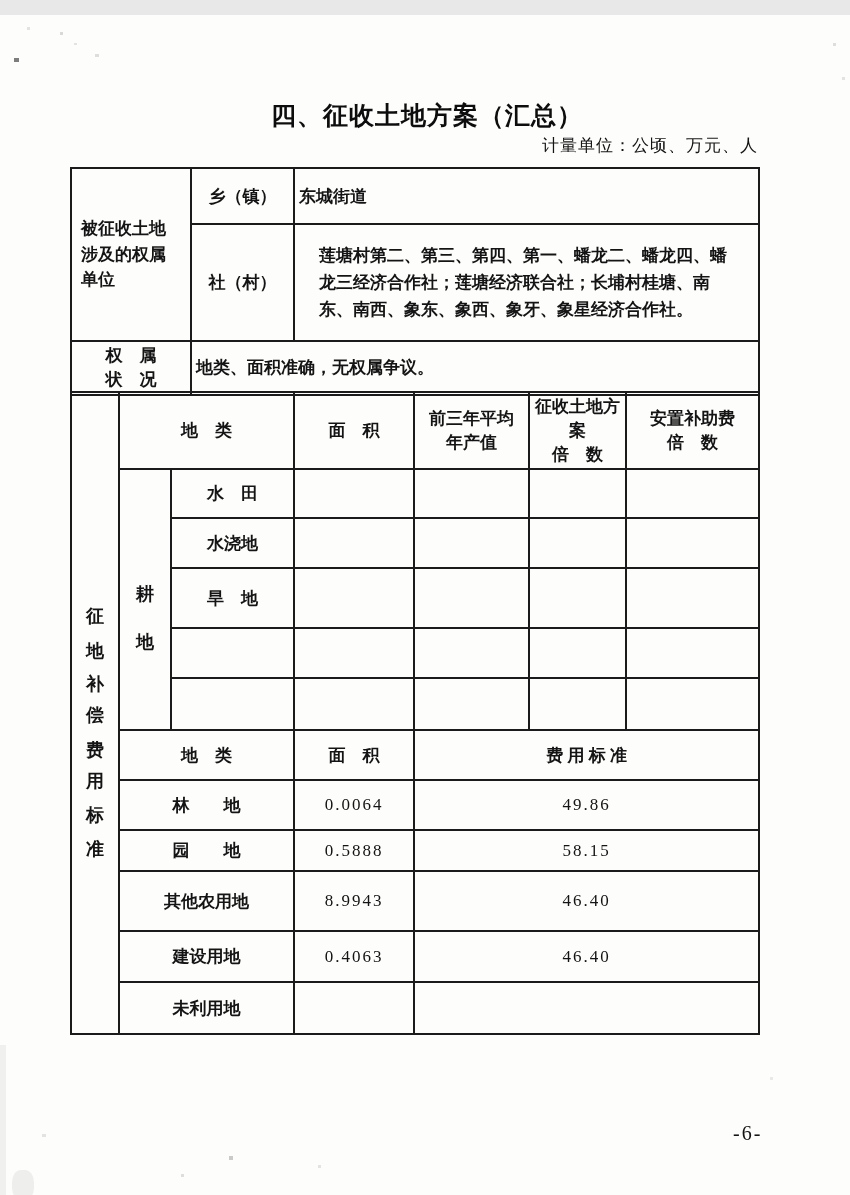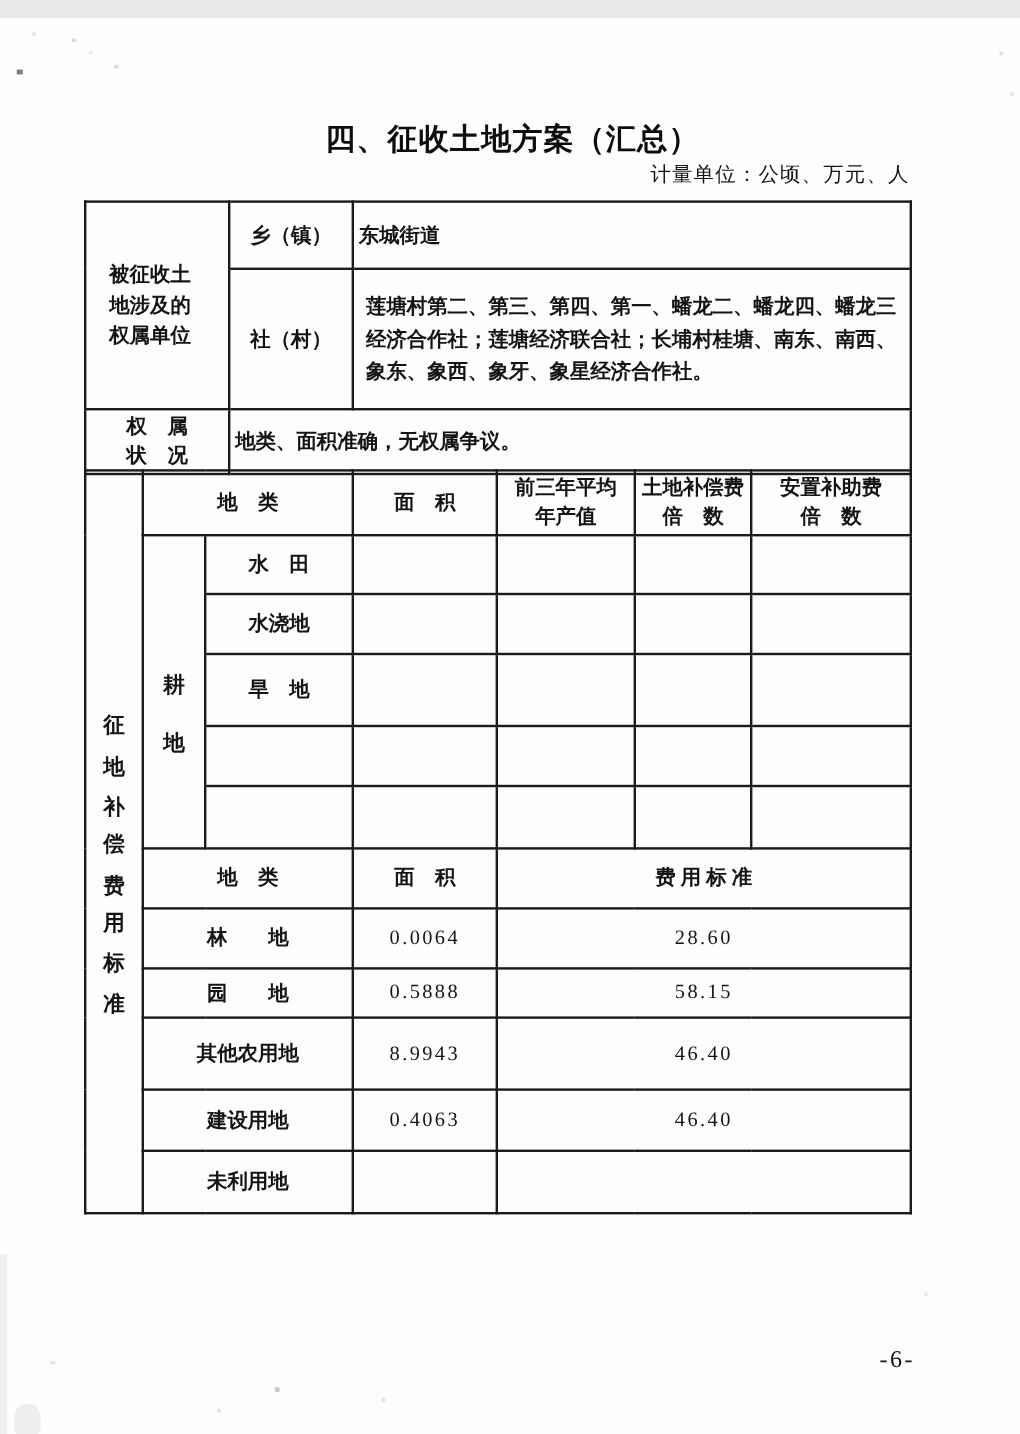--- a/index.html
+++ b/index.html
@@ -20,22 +20,22 @@
   table { border-collapse:collapse; table-layout:fixed; }
   .t1 { position:absolute; left:70px; top:152px; width:688px; }
   .t2 { position:absolute; left:70px; top:376px; width:688px; }
   td {
     border:2px solid #1b1b1b; font-size:17px; font-weight:600;
     text-align:center; vertical-align:middle; padding:2px 4px;
     overflow:hidden;
   }
   .pre { white-space:pre-line; line-height:1.4; }
   .left { text-align:left; padding-left:4px; }
-  .wrap-label { text-align:left; padding:0 19px; line-height:1.5; }
-  .village { text-align:left; padding:4px 10px; line-height:1.6; }
+  .wrap-label { text-align:left; padding:0 9px; line-height:1.5; }
+  .village { text-align:left; padding:4px 24px; line-height:1.6; }
   .num { letter-spacing:2px; font-weight:500; }
   .vtext {
     display:inline-block; writing-mode:vertical-rl; text-orientation:upright;
     letter-spacing:33px; font-size:18px; position:relative; top:14px;
   }
   .vtext2 {
     display:inline-block; writing-mode:vertical-rl; text-orientation:upright;
     letter-spacing:48px; font-size:18px; position:relative; top:20px;
   }
   .page-num {
@@ -88,21 +88,21 @@
     </colgroup>
     <tbody>
         <tr style="height:52px">
       <td rowspan="12">
         <span class="vtext">征地补偿费用标准</span>
       </td>
       <td colspan="2">地　类</td>
       <td>面　积</td>
       <td class="pre">前三年平均
 年产值</td>
-      <td class="pre">土地补偿费
+      <td class="pre">征收土地方案
 倍　数</td>
       <td class="pre">安置补助费
 倍　数</td>
     </tr>
     <tr style="height:49px">
       <td rowspan="5">
         <span class="vtext2">耕地</span>
       </td>
       <td>水　田</td>
       <td></td>
@@ -139,21 +139,21 @@
       <td></td>
     </tr>
     <tr style="height:50px">
       <td colspan="2">地　类</td>
       <td>面　积</td>
       <td colspan="3">费 用 标 准</td>
     </tr>
     <tr style="height:50px">
       <td colspan="2">林　　地</td>
       <td class="num">0.0064</td>
-      <td colspan="3" class="num">28.60</td>
+      <td colspan="3" class="num">49.86</td>
     </tr>
     <tr style="height:41px">
       <td colspan="2">园　　地</td>
       <td class="num">0.5888</td>
       <td colspan="3" class="num">58.15</td>
     </tr>
     <tr style="height:60px">
       <td colspan="2">其他农用地</td>
       <td class="num">8.9943</td>
       <td colspan="3" class="num">46.40</td>

